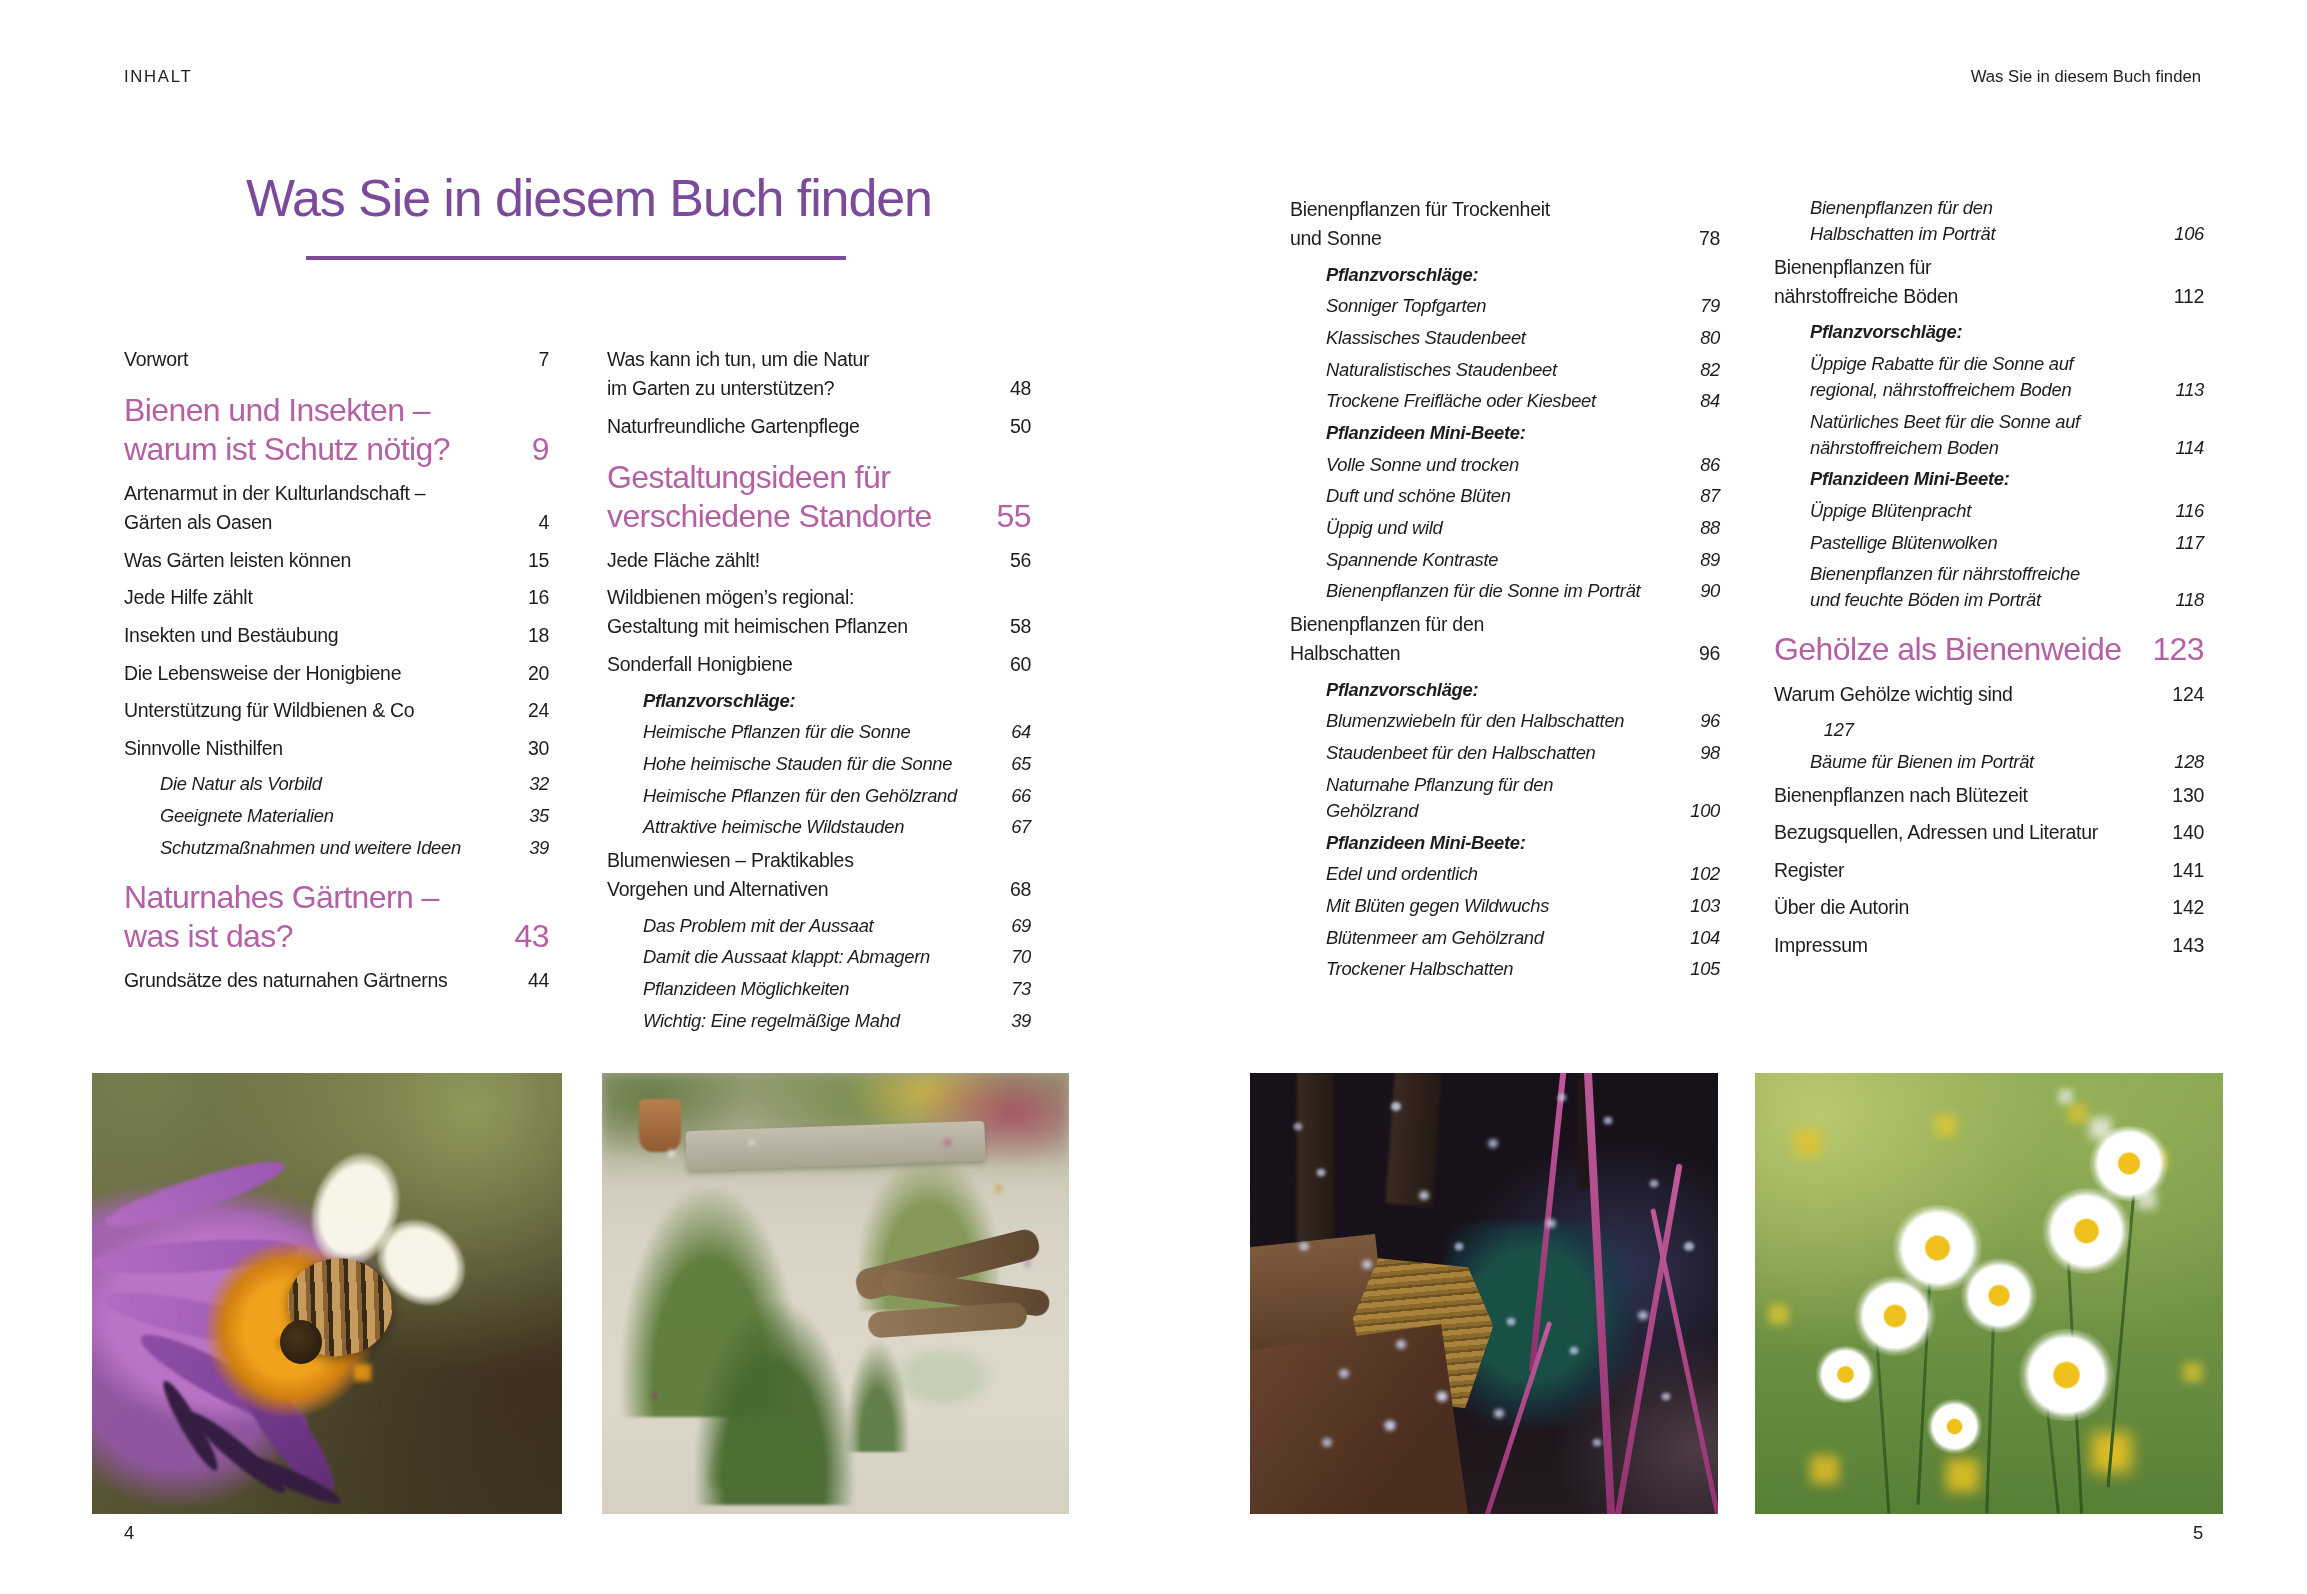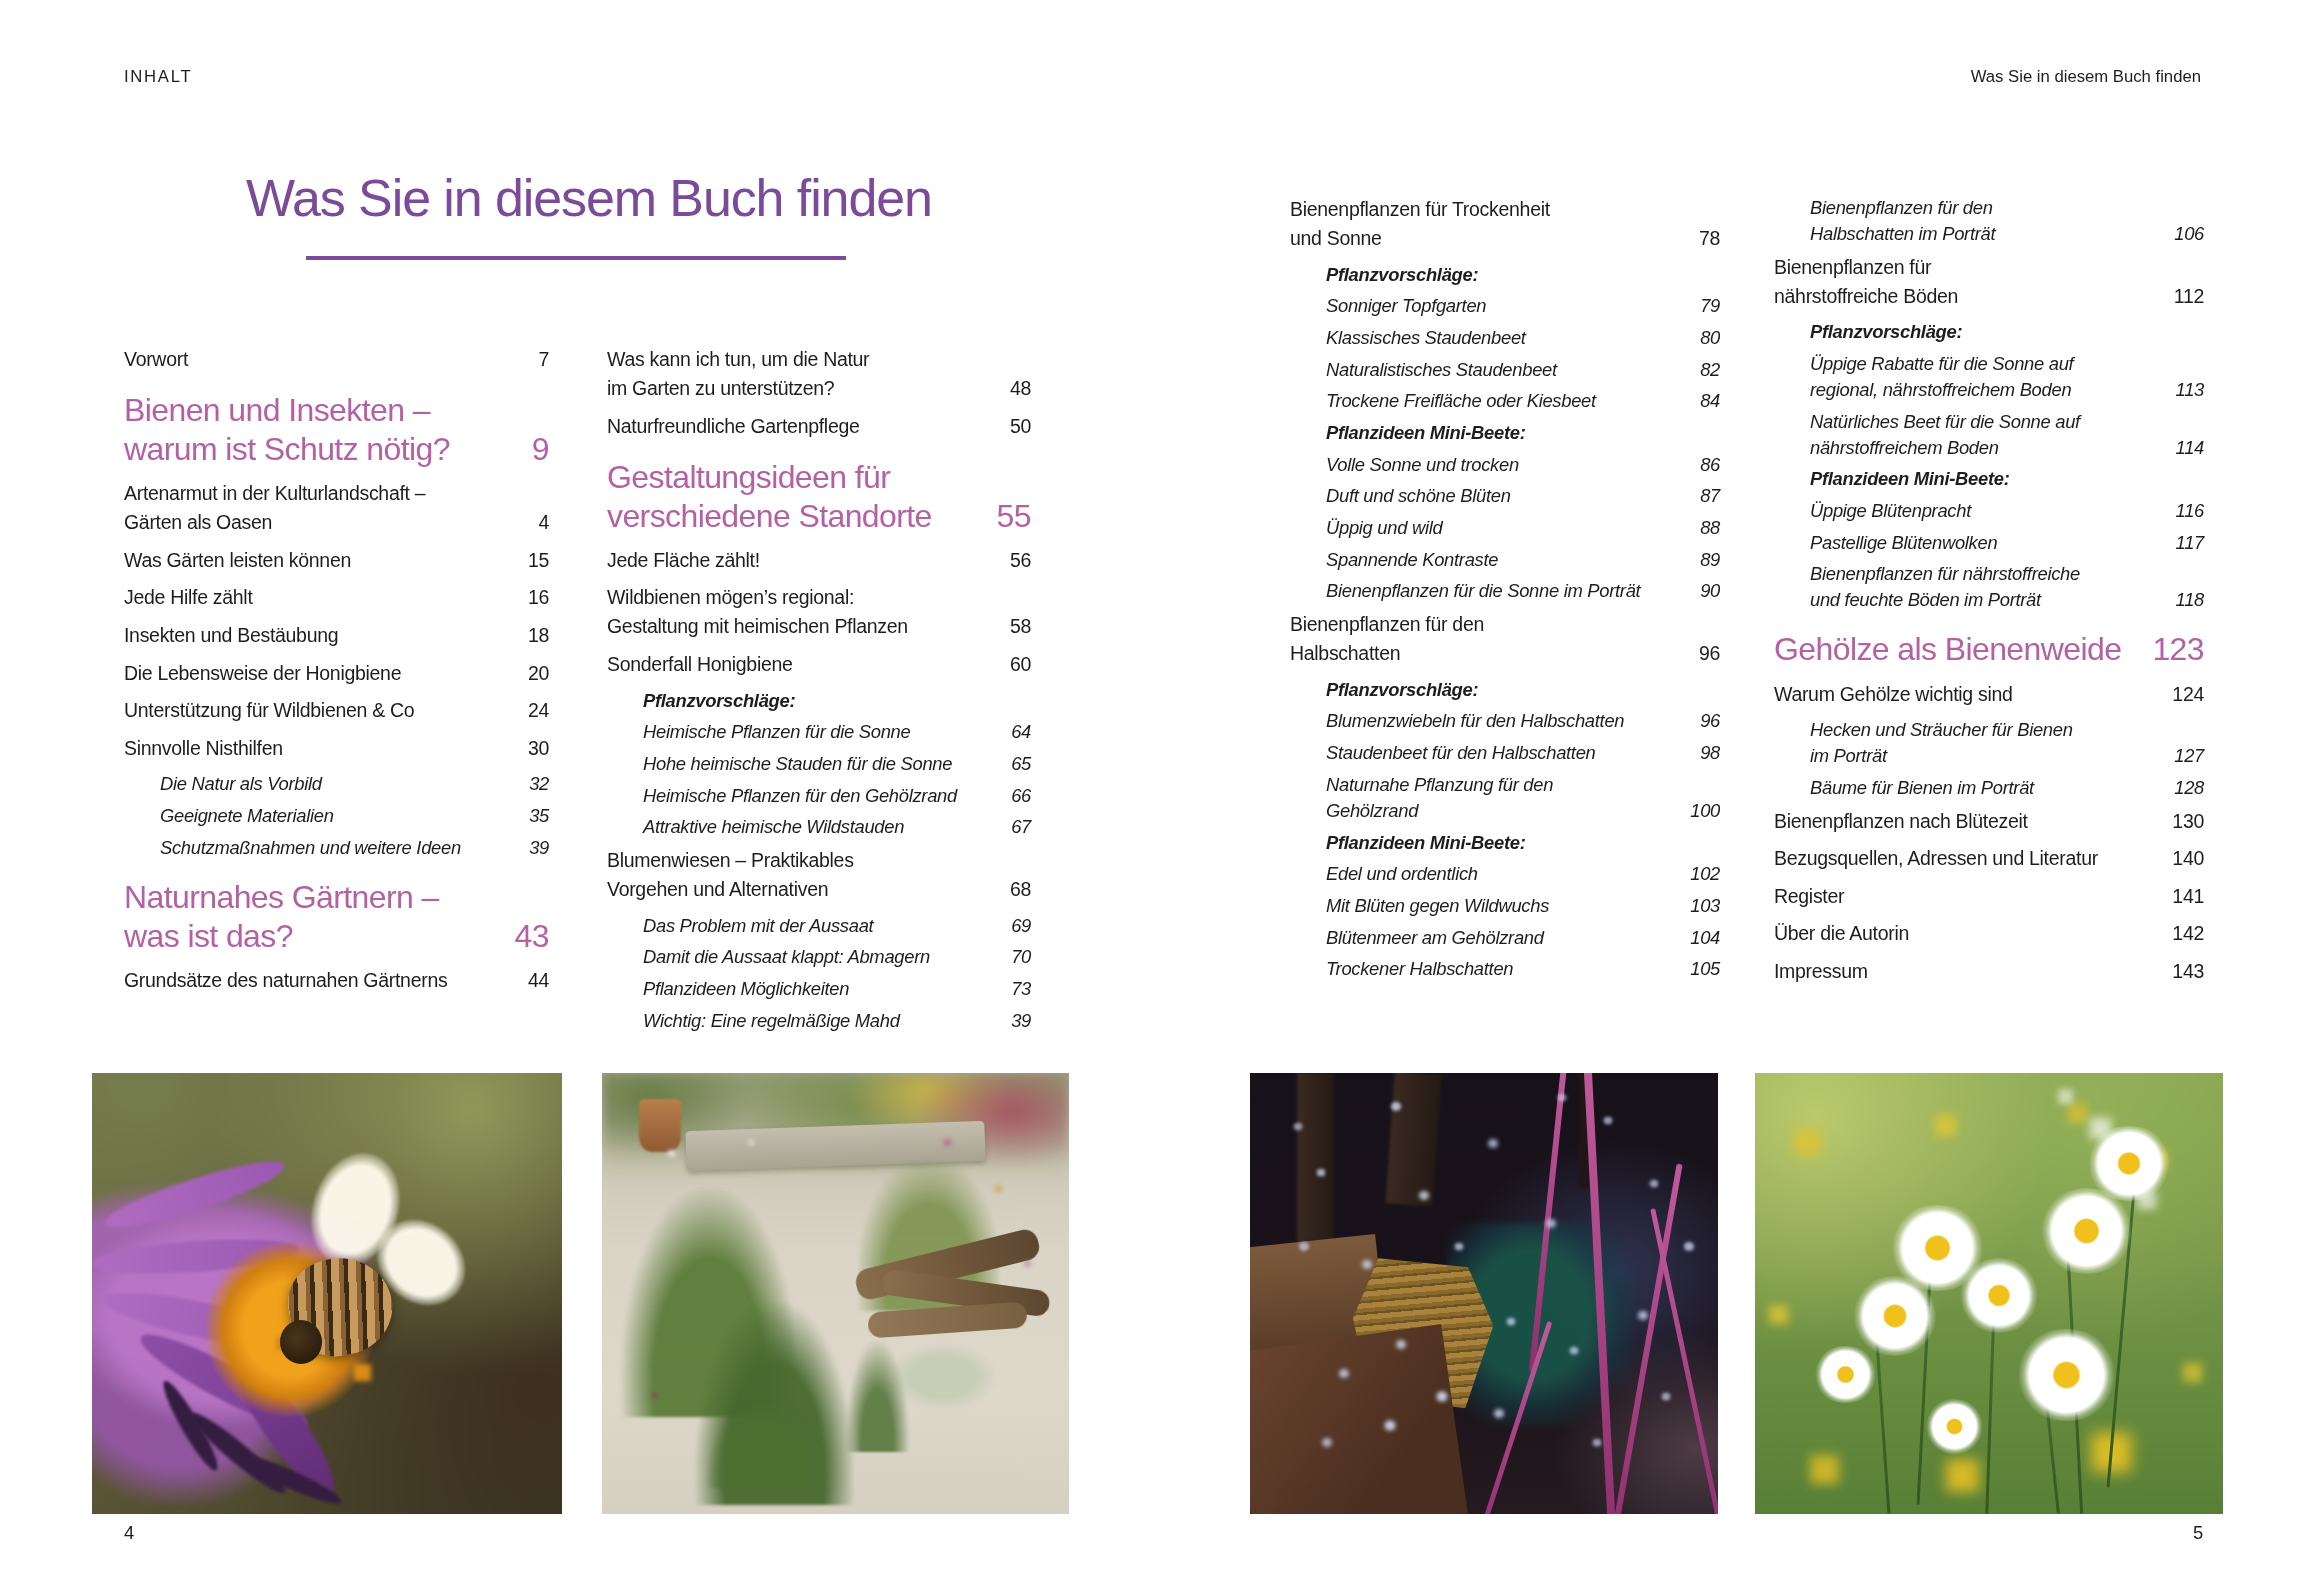--- a/index.html
+++ b/index.html
@@ -471,22 +471,20 @@
       </div>
       <div class="entry section">
         <span class="label">Gehölze als Bienenweide</span>
         <span class="page">123</span>
       </div>
       <div class="entry entry">
         <span class="label">Warum Gehölze wichtig sind</span>
         <span class="page">124</span>
       </div>
       <div class="entry sub">
-        <span class="label">Hecken und Sträucher für Bienen
-im Porträt</span>
         <span class="page">127</span>
       </div>
       <div class="entry sub">
         <span class="label">Bäume für Bienen im Porträt</span>
         <span class="page">128</span>
       </div>
       <div class="entry entry">
         <span class="label">Bienenpflanzen nach Blütezeit</span>
         <span class="page">130</span>
       </div>

